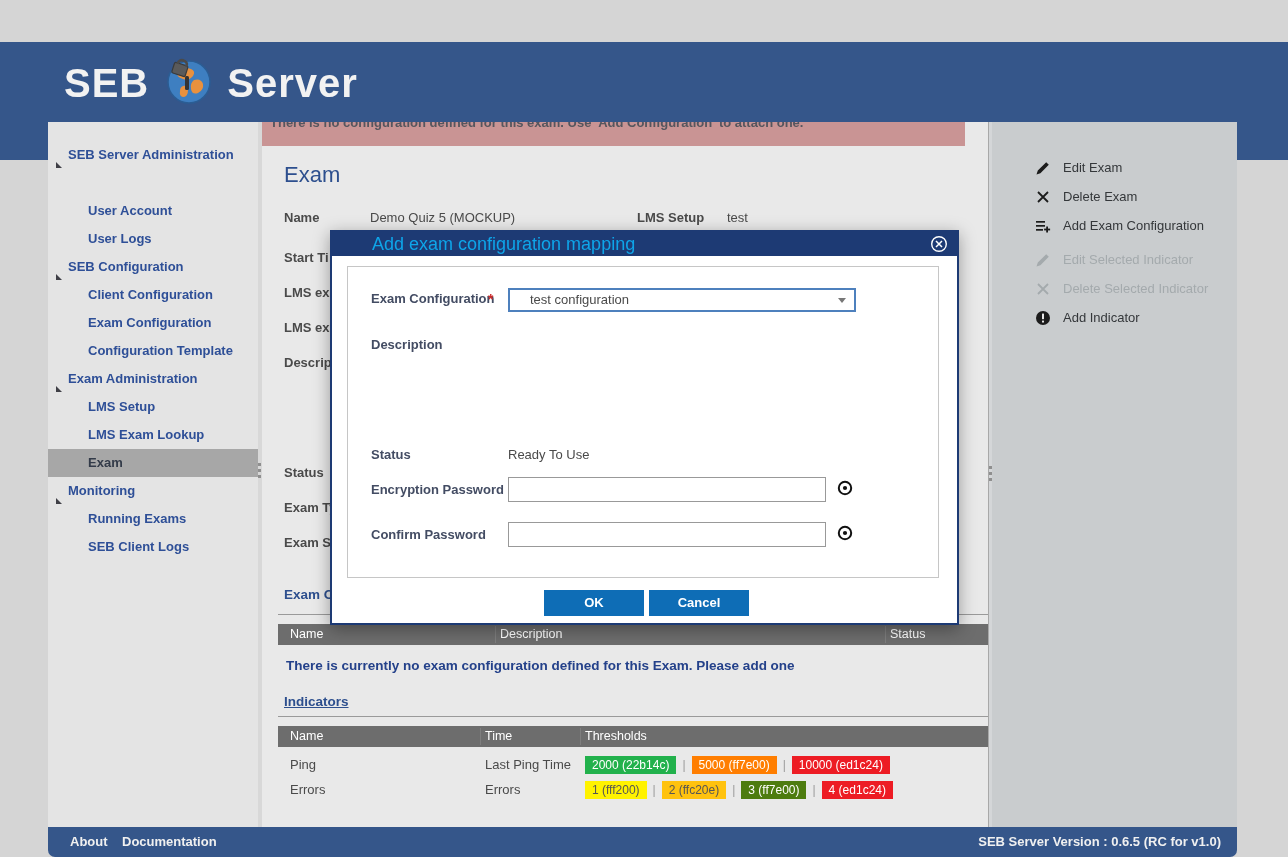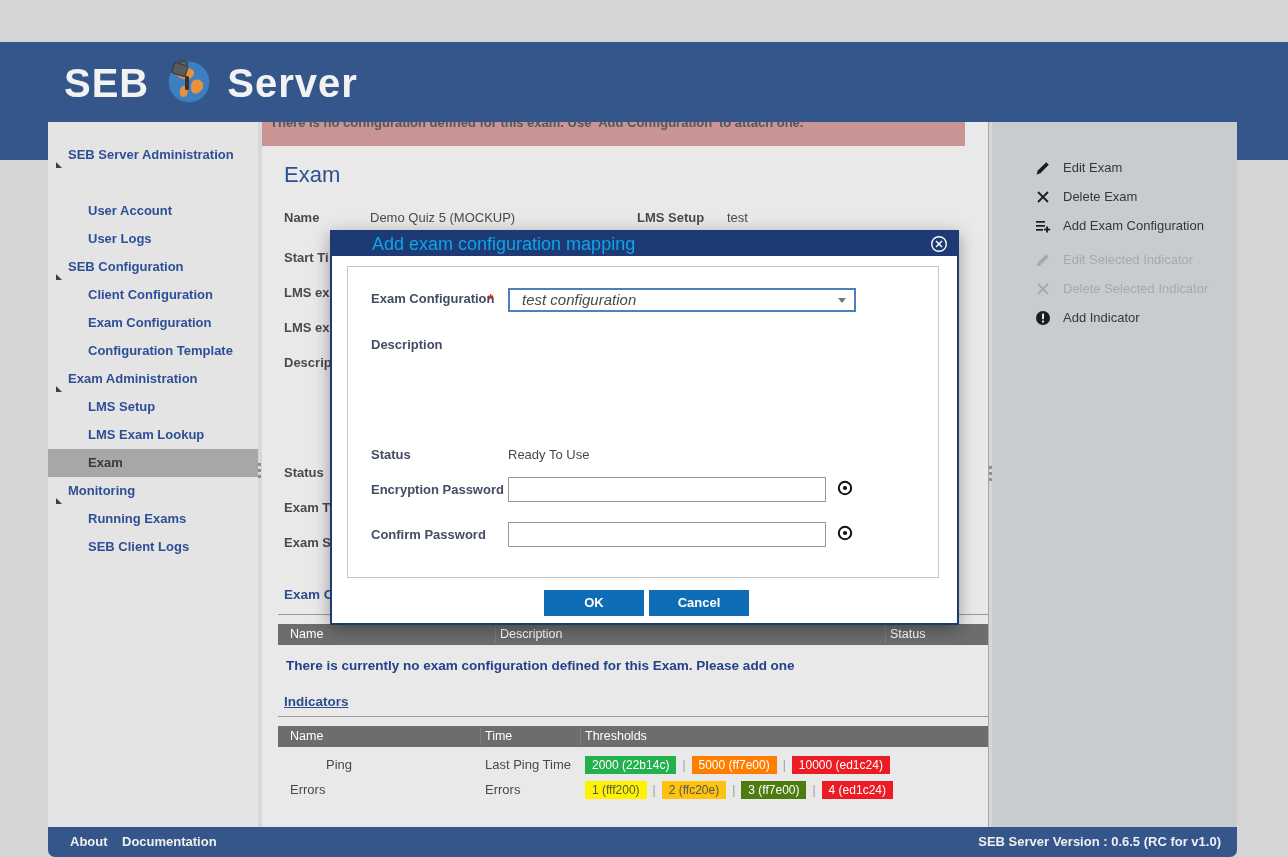--- a/index.html
+++ b/index.html
@@ -71,21 +71,21 @@
   .modal { position:absolute; left:330px; top:230px; width:629px; height:395px; background:#fff; z-index:10;
            border:2px solid #1d3a74; box-shadow:0 4px 16px rgba(0,0,0,0.35); }
   .modal-titlebar { position:absolute; left:0; top:0; width:100%; height:24px; background:#1d3a74; }
   .modal-title { position:absolute; left:12px; top:0; line-height:24px; color:#0ea5e9; font-size:18px;margin-left:28px; }
   .modal-close { position:absolute; right:9px; top:3px; width:18px; height:18px; cursor:pointer; }
   .fieldbox { position:absolute; left:15px; top:34px; width:592px; height:312px; border:1px solid #c6c6c6; background:#fff; }
   .mlabel { position:absolute; font-size:13px; font-weight:bold; color:#434c63; white-space:nowrap; }
   .mstar { position:absolute; left:140px; top:24px; color:#cc2a2a; font-size:14px; font-weight:bold; }
   .mvalue { position:absolute; font-size:13px; color:#4a4a4a; white-space:nowrap; }
   .dropdown { position:absolute; left:160px; top:21px; width:348px; height:24px; border:2px solid #4e80bd; background:#fff; cursor:pointer; }
-  .dropdown .dtext { position:absolute; left:12px; top:0; line-height:20px; font-size:15px; color:#4a4a4a;font-style:italic; }
+  .dropdown .dtext { position:absolute; left:20px; top:0; line-height:20px; font-size:13px; color:#4a4a4a; }
   .dropdown .darrow { position:absolute; right:8px; top:8px; width:0; height:0;
                       border-left:4.5px solid transparent; border-right:4.5px solid transparent; border-top:5px solid #777; }
   .pwinput { position:absolute; left:160px; width:318px; height:25px; border:1px solid #999; background:#fff;
              font-family:"Liberation Sans",sans-serif; font-size:13px; padding:0 6px; outline:none; }
   .eye { position:absolute; left:488px; width:18px; height:18px; cursor:pointer; }
   .mbtn { position:absolute; top:358px; width:100px; height:26px; background:#0e6db6; color:#fff; font-size:13px;
           font-weight:bold; text-align:center; line-height:26px; cursor:pointer; }
 </style>
 </head>
 <body>
@@ -178,21 +178,21 @@
     <div class="hr" style="top:594px;"></div>
     <div class="thead" style="top:604px;">
       <span class="th" style="left:12px;">Name</span>
       <span class="th" style="left:207px;">Time</span>
       <span class="th" style="left:307px;">Thresholds</span>
       <span class="sep" style="left:202px;"></span>
       <span class="sep" style="left:302px;"></span>
     </div>
 
     <div class="trow" style="top:630px;">
-      <span class="td" style="left:12px;margin-left:36px;">Ping</span>
+      <span class="td" style="left:12px;">Ping</span>
       <span class="td" style="left:207px;">Last Ping Time</span>
       <span class="badges">
         <span class="badge" style="background: rgb(34, 177, 76); color: rgb(255, 255, 255);">2000 (22b14c)</span>
         <span class="bsep">|</span>
         <span class="badge" style="background: rgb(255, 126, 0); color: rgb(255, 255, 255);">5000 (ff7e00)</span>
         <span class="bsep">|</span>
         <span class="badge" style="background: rgb(237, 28, 36); color: rgb(255, 255, 255);">10000 (ed1c24)</span>
       </span>
     </div>
 

